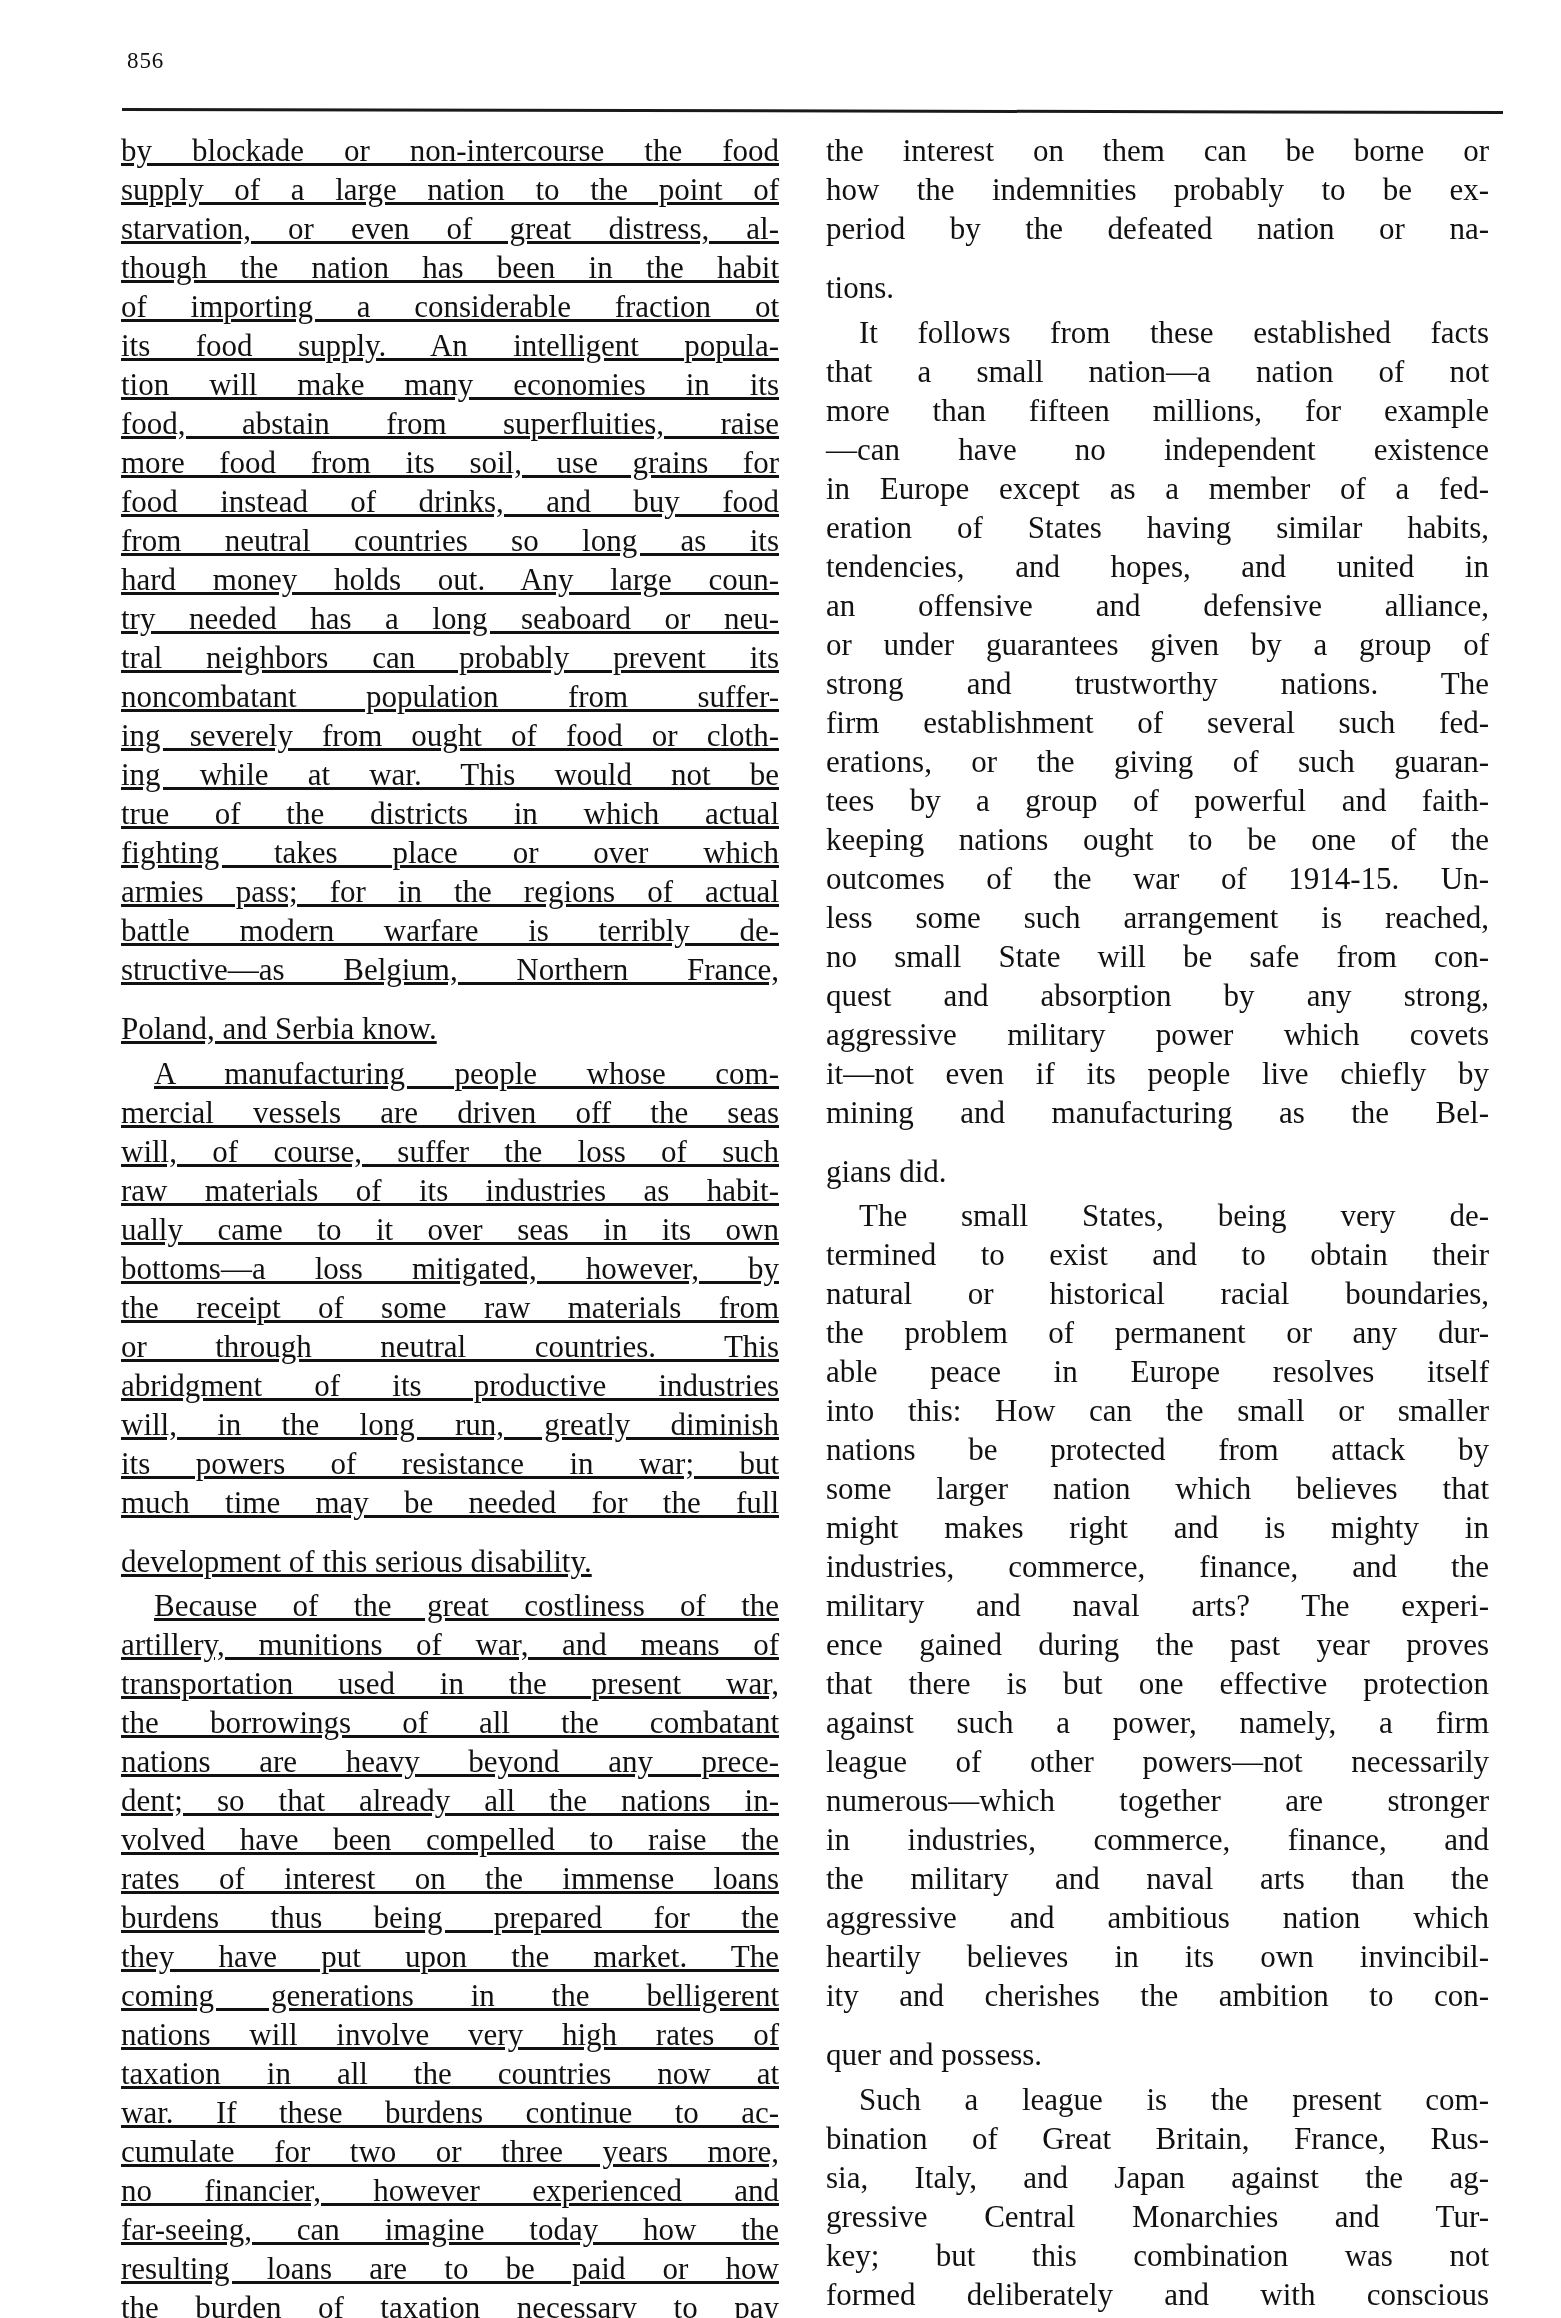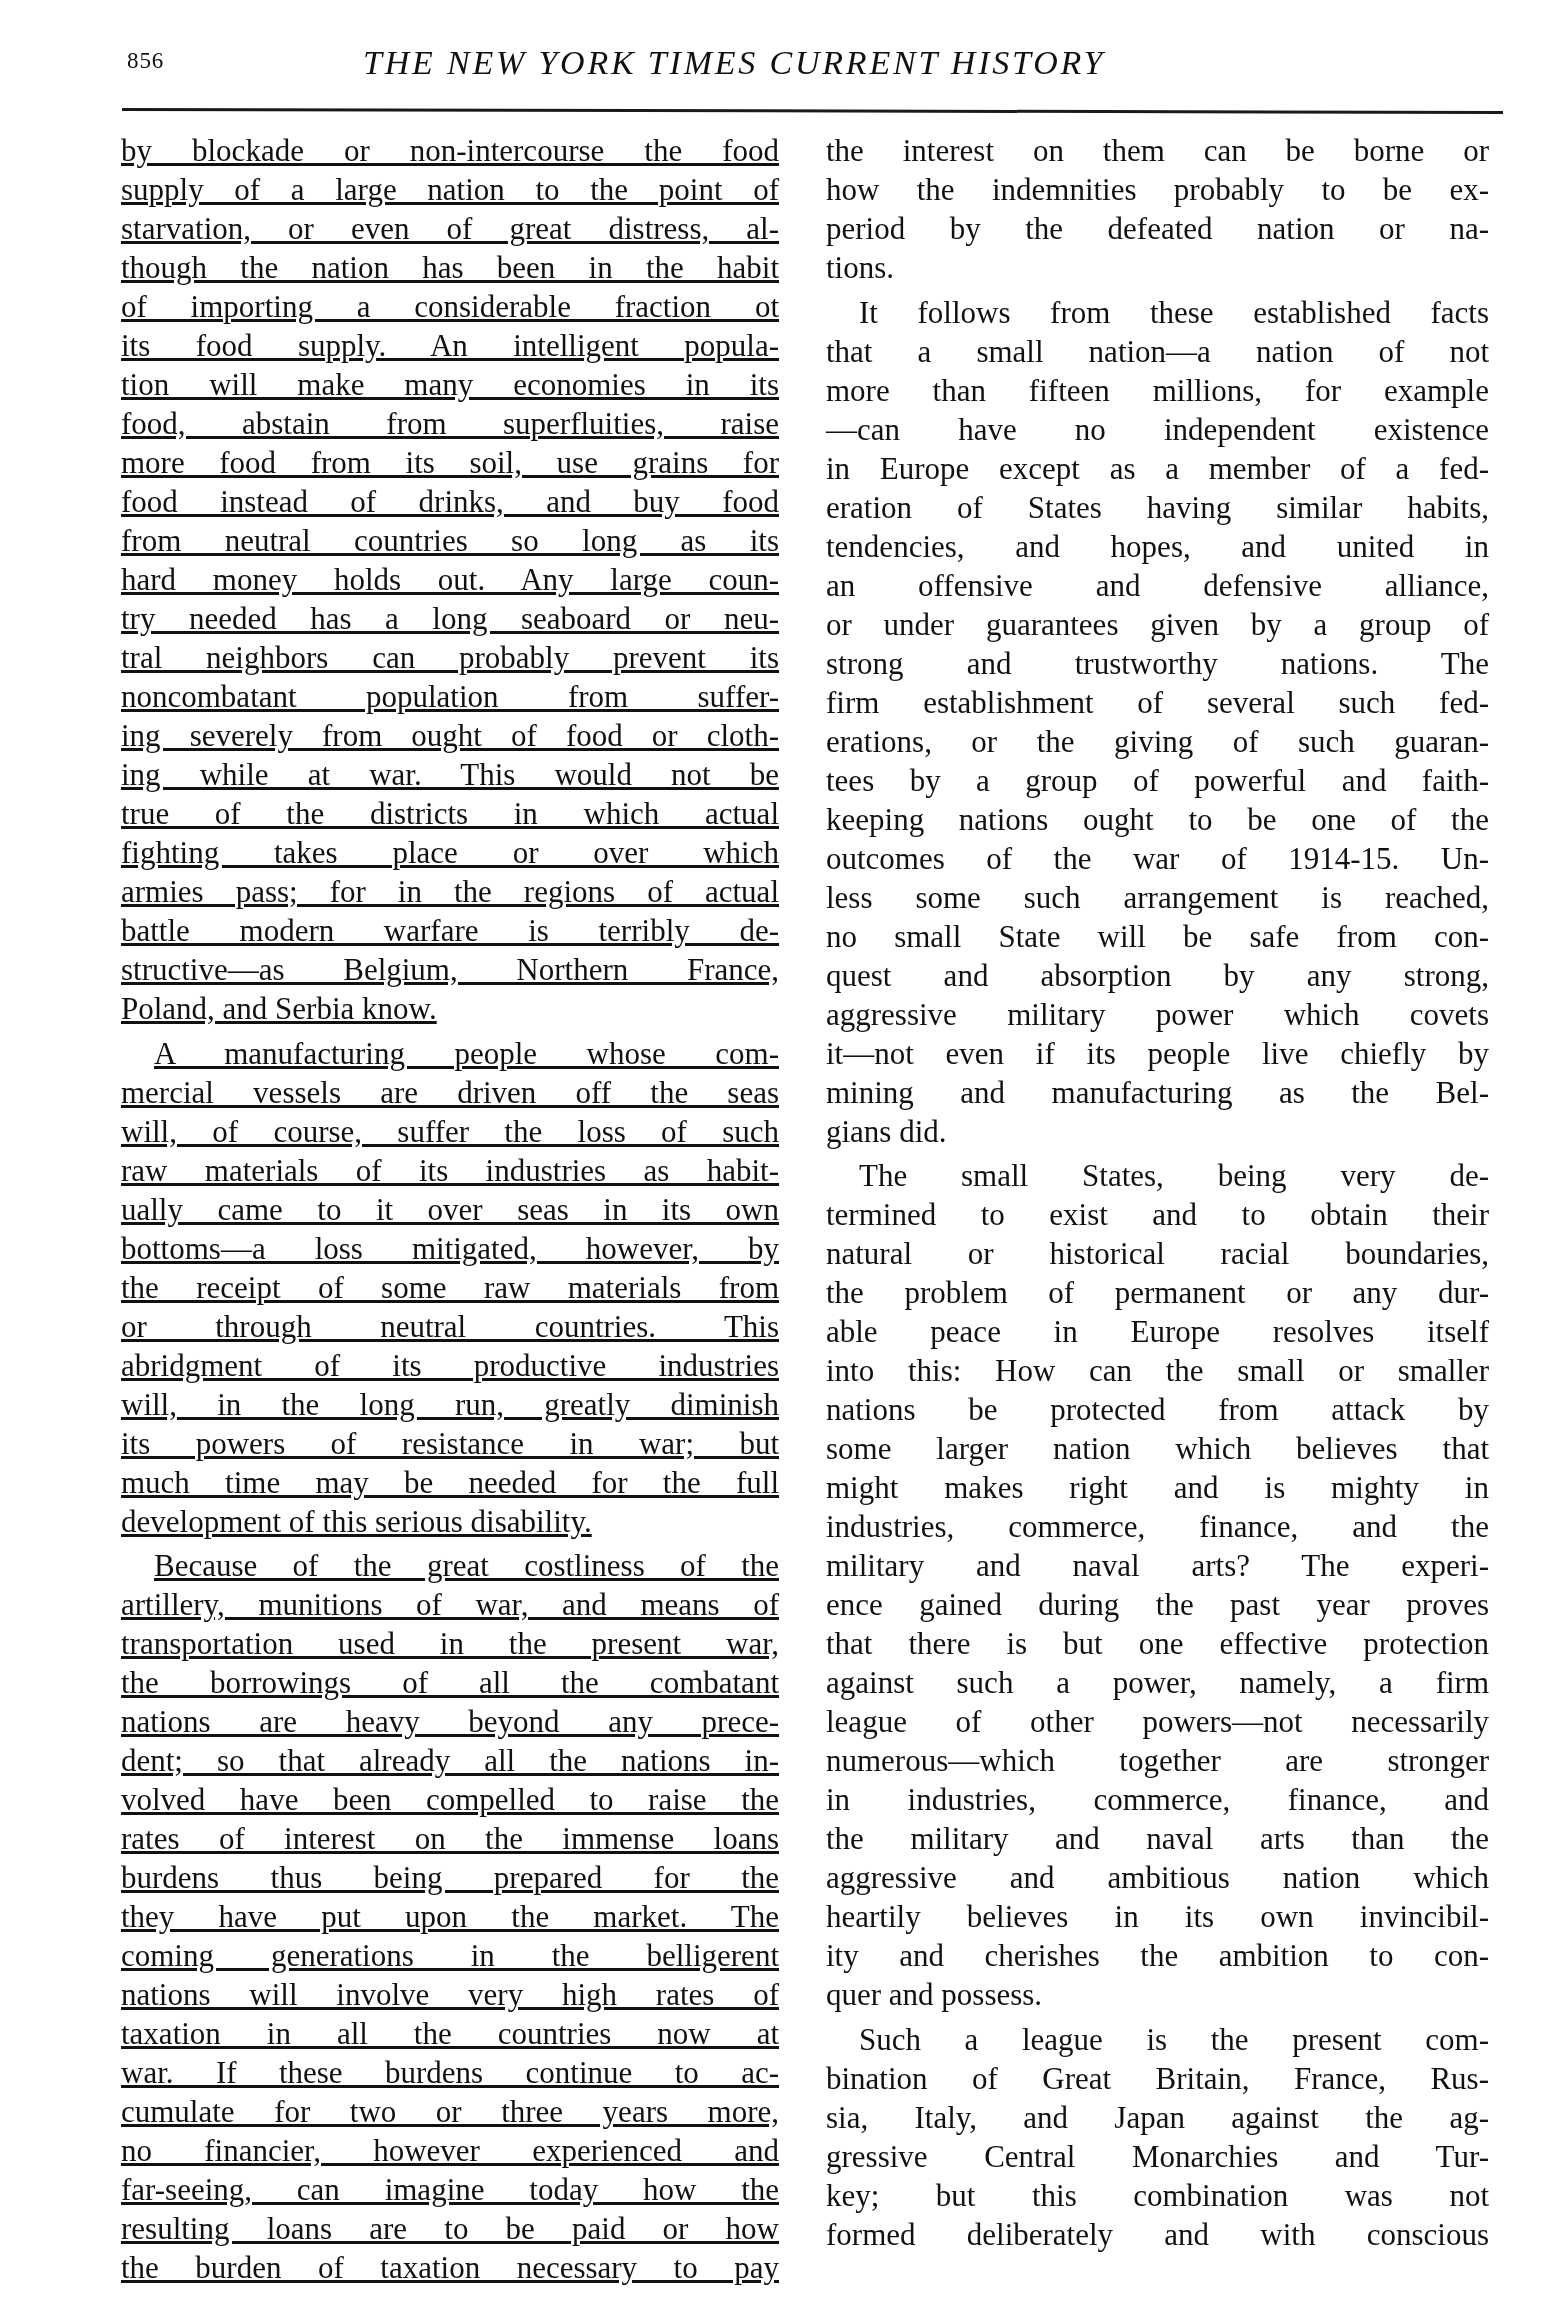--- a/index.html
+++ b/index.html
@@ -31,30 +31,29 @@
     font-family: "Liberation Serif", "DejaVu Serif", serif;
     font-size: 31px; line-height: 39px;
     text-align: justify;
   }
   .col-left { left: 121px; text-decoration: underline; }
   .col-right { left: 826px; width: 663px; }
   .line {
     display: block; height: 39px; white-space: nowrap;
     text-align: justify; text-align-last: justify;
   }
-  .line.last { text-align-last: left; }
+  .line.last { text-align-last: left; margin-top: 20px; }
   .line.indent { padding-left: 33px; }
   .para-gap { display: block; height: 5.6px; }
 </style>
 </head>
 <body>
 
 <div class="page-header">
   <span class="page-number">856</span>
-  <span class="running-title">THE NEW YORK TIMES CURRENT HISTORY</span>
 </div>
 <div class="header-rule"></div>
 
 <div class="column col-left">
     <div class="paragraph">
       <span class="line">by blockade or non-intercourse the food</span>
       <span class="line">supply of a large nation to the point of</span>
       <span class="line">starvation, or even of great distress, al-</span>
       <span class="line">though the nation has been in the habit</span>
       <span class="line">of importing a considerable fraction ot</span>

